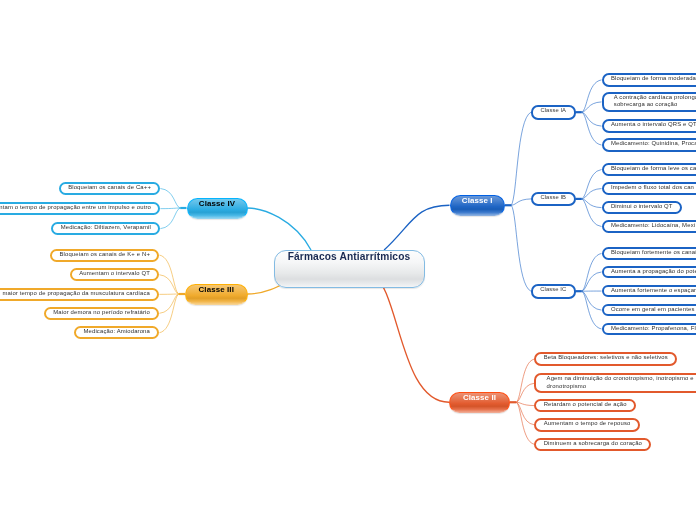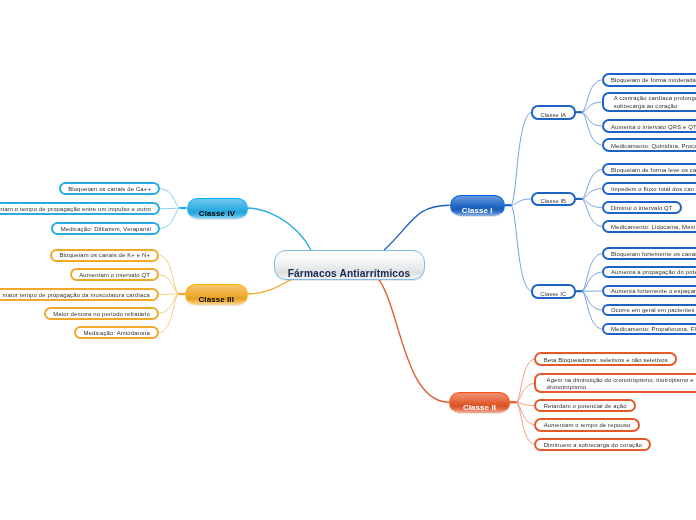--- a/index.html
+++ b/index.html
@@ -2,21 +2,21 @@
 <html><head>
 <meta charset="utf-8">
 <title>Mapa mental</title>
 <style>
   html,body{margin:0;padding:0;background:#ffffff;}
   body{width:696px;height:520px;overflow:hidden;
        font-family:"Liberation Sans",sans-serif;-webkit-font-smoothing:antialiased;}
   #canvas{position:relative;width:696px;height:520px;background:#fff;
           }
   svg#links{position:absolute;left:0;top:0;width:696px;height:520px;pointer-events:none;}
-  .node{position:absolute;box-sizing:border-box;display:flex;align-items:flex-end;
+  .node{position:absolute;box-sizing:border-box;display:flex;align-items:flex-start;
         justify-content:center;white-space:pre;text-align:center;}
   .node > span{transform:translateZ(0);}
   
   .root{
     border:1.8px solid #83BBE3;border-radius:12px;
     background:linear-gradient(180deg,#fdfdfd 0%,#f6f7f8 30%,#e7e9ea 62%,#dcdee0 78%,#eaecee 92%,#f4f5f6 100%);
     color:#1a2a52;font-weight:bold;font-size:10.2px;letter-spacing:.13px;
     box-shadow:0 1px 1px rgba(0,0,0,.10);
   }
   
@@ -69,21 +69,21 @@
       <path d="M178.7,294 C172.91,292.2675 173.296,276.0975 159.4,274.75" fill="none" stroke="#F0A92A" stroke-width="0.75" opacity="0.78"></path>
       <path d="M178.7,294 C172.91,294.0315 173.296,294.3255 159.4,294.34999999999997" fill="none" stroke="#F0A92A" stroke-width="0.75" opacity="0.78"></path>
       <path d="M178.7,294 C172.91,295.737 173.296,311.949 159.4,313.3" fill="none" stroke="#F0A92A" stroke-width="0.75" opacity="0.78"></path>
       <path d="M178.7,294 C172.91,297.4875 173.296,330.0375 159.4,332.75" fill="none" stroke="#F0A92A" stroke-width="0.75" opacity="0.78"></path>
       <path d="M311,250 C294.236,219.172 263.375,208 247.5,208" fill="none" stroke="#29ABE2" stroke-width="1.35"></path>
       <path d="M186.5,208 L180.2,208" fill="none" stroke="#29ABE2" stroke-width="2.2"></path>
       <path d="M180.2,208 C174.26,206.245 174.656,189.865 160.4,188.5" fill="none" stroke="#29ABE2" stroke-width="0.75" opacity="0.78"></path>
       <path d="M180.2,208 C174.26,208.0585 174.656,208.60449999999997 160.4,208.64999999999998" fill="none" stroke="#29ABE2" stroke-width="0.75" opacity="0.78"></path>
       <path d="M180.2,208 C174.26,209.8585 174.656,227.20449999999997 160.4,228.64999999999998" fill="none" stroke="#29ABE2" stroke-width="0.75" opacity="0.78"></path>
     </svg>
-<div class="node root" style="left: 273.5px; top: 250px; width: 151px; height: 30px;"><span>Fármacos Antiarrítmicos</span></div>
+<div class="node root" style="left: 273.5px; top: 250px; width: 151px; height: 38px;"><span>Fármacos Antiarrítmicos</span></div>
     <div class="node lvl1" style="left: 449.5px; top: 195px; width: 55.5px; height: 20.5px; background: linear-gradient(rgb(105, 152, 216) 0%, rgb(77, 133, 209) 22%, rgb(32, 102, 197) 55%, rgb(25, 93, 184) 70%, rgb(59, 121, 204) 86%, rgb(127, 168, 222) 100%); border-width: 1px; border-style: solid; border-color: rgb(0, 96, 227) rgb(0, 96, 227) rgb(136, 174, 224); border-image: initial;"><span>Classe I</span></div>
     <div class="node lvl2" style="left: 531px; top: 104.8px; width: 44.5px; height: 14.8px; border: 2.2px solid rgb(27, 99, 196);"><span>Classe IA</span></div>
     <div class="node leaf" style="top: 73.2px; height: 13.4px; border: 2px solid rgb(27, 99, 196); left: 601.5px; width: 103.956px;"><span>Bloqueiam de forma moderada</span></div>
     <div class="node leaf two" style="top: 92px; height: 19.8px; border: 2px solid rgb(27, 99, 196); left: 601.5px; width: 106.169px;"><span>A contração cardíaca prolonga
 sobrecarga ao coração</span></div>
     <div class="node leaf" style="top: 119.4px; height: 13.4px; border: 2px solid rgb(27, 99, 196); left: 601.5px; width: 104.753px;"><span>Aumenta o intervalo QRS e QT</span></div>
     <div class="node leaf" style="top: 138.2px; height: 13.6px; border: 2px solid rgb(27, 99, 196); left: 601.5px; width: 105.566px;"><span>Medicamento: Quinidina, Proca</span></div>
     <div class="node lvl2" style="left: 531px; top: 191.5px; width: 44.5px; height: 14.8px; border: 2.2px solid rgb(27, 99, 196);"><span>Classe IB</span></div>
     <div class="node leaf" style="top: 162.9px; height: 13.2px; border: 2px solid rgb(27, 99, 196); left: 601.5px; width: 104.253px;"><span>Bloqueiam de forma leve os ca</span></div>
     <div class="node leaf" style="top: 182.1px; height: 12.9px; border: 2px solid rgb(27, 99, 196); left: 601.5px; width: 101.956px;"><span>Impedem o fluxo total dos can</span></div>

